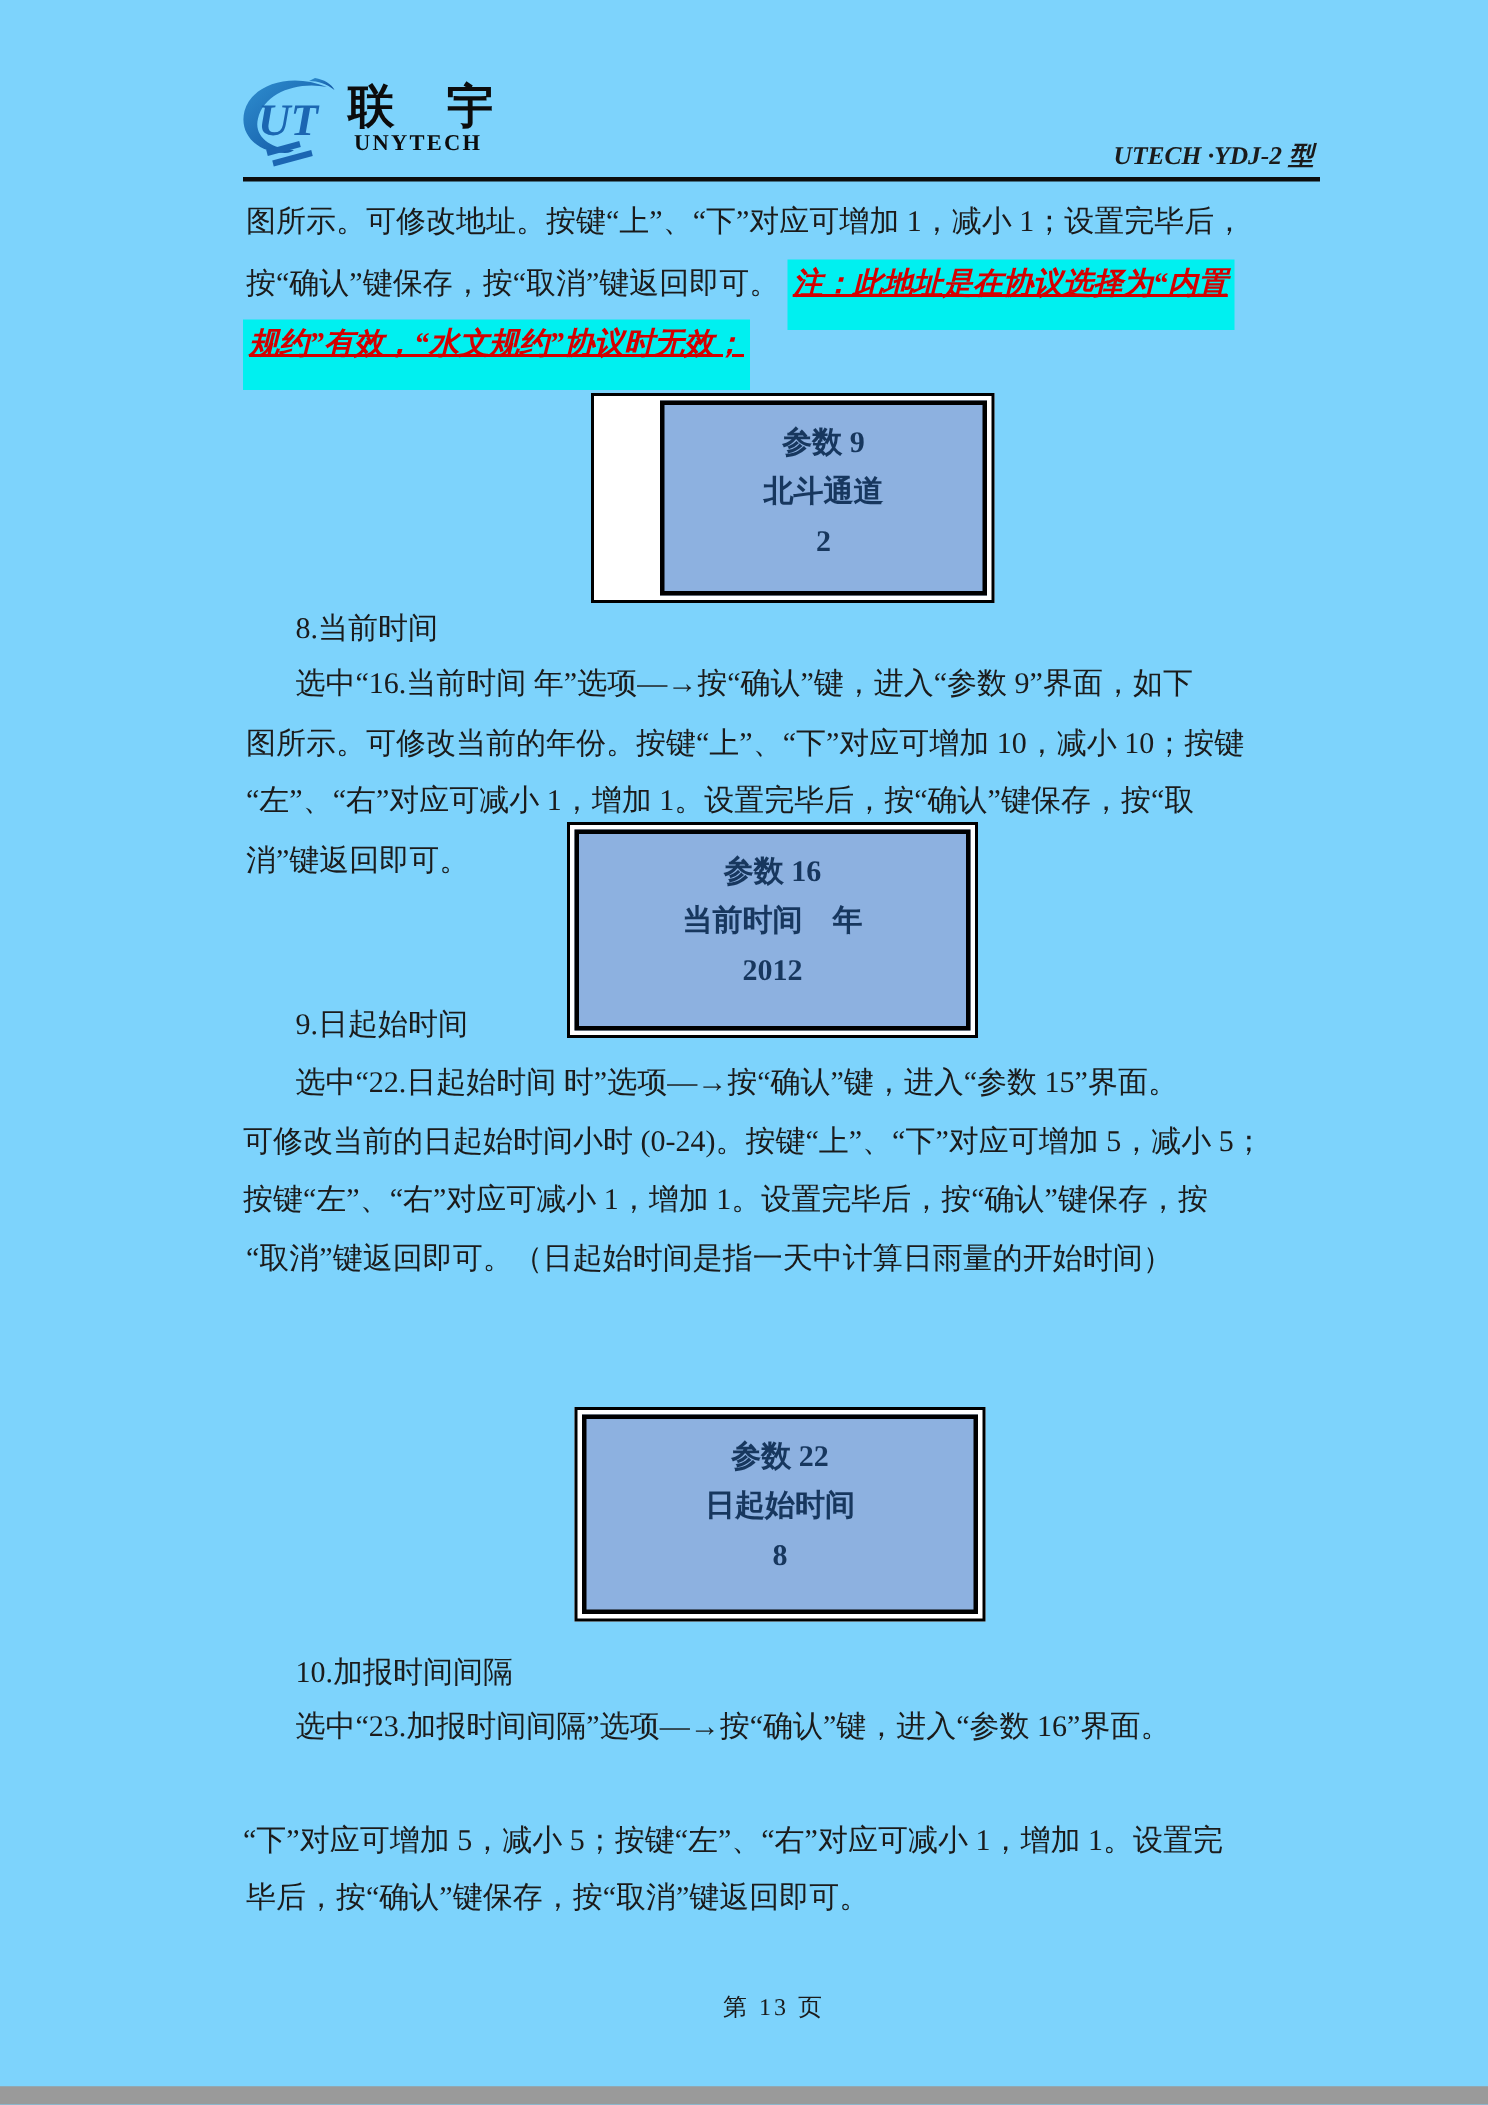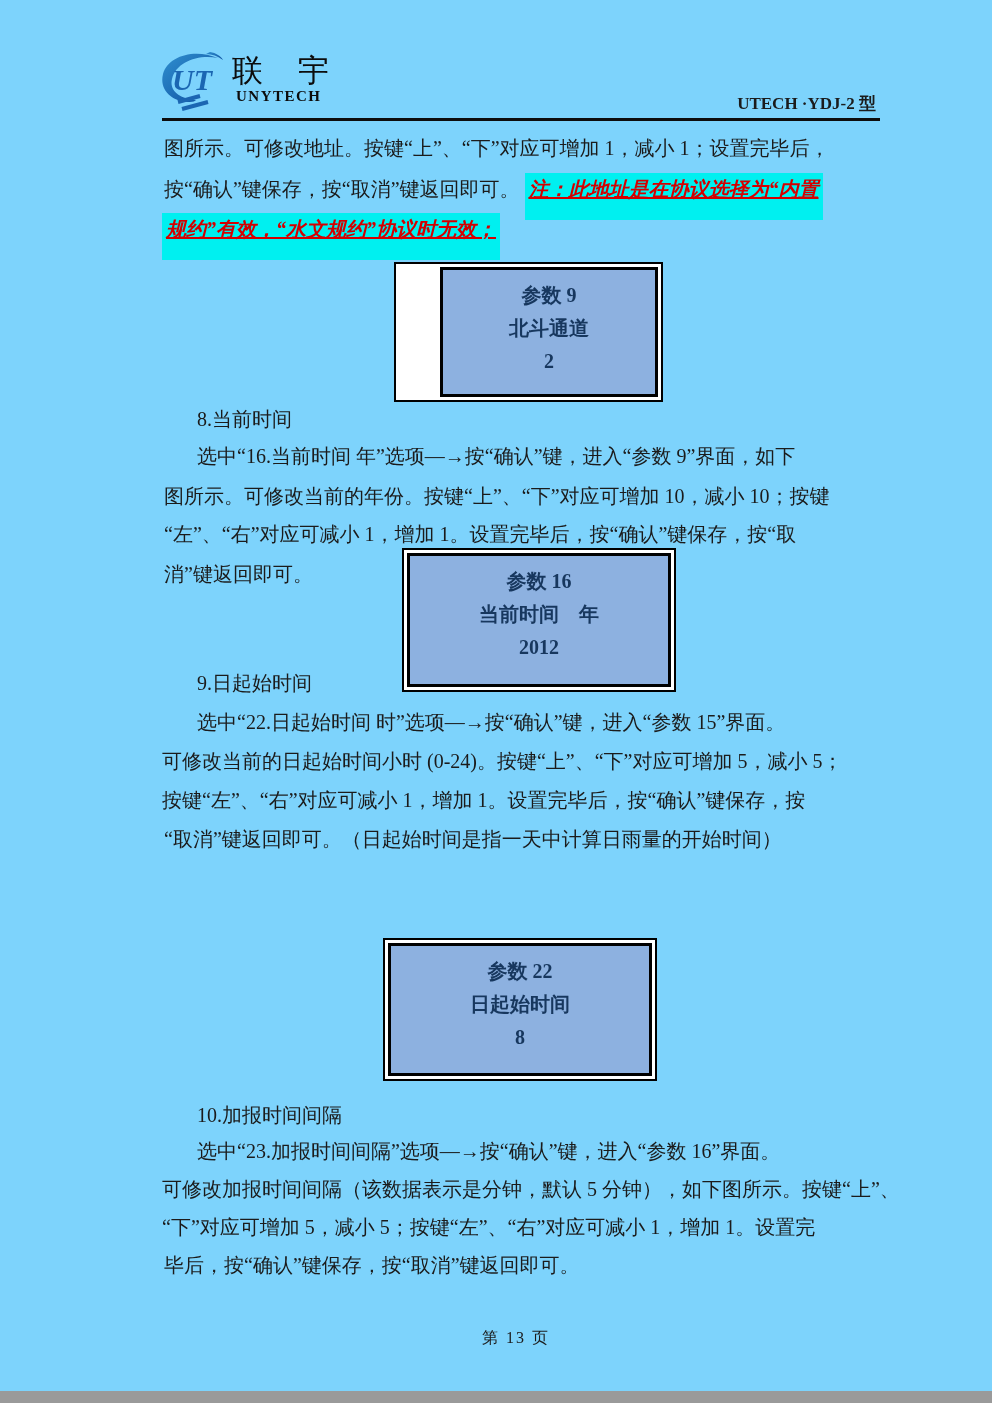--- a/index.html
+++ b/index.html
@@ -4,23 +4,23 @@
 <style>
   html,body { margin:0; padding:0; background:#9a9a9a; }
   .page {
     position:relative; width:992px; height:1391px; margin:0 auto;
     background:#7dd3fc; overflow:hidden;
     font-family:"Liberation Serif", serif; color:#1b1b1b;
   }
   
   .logo-wrap { position:absolute; left:160px; top:48px; width:340px; height:72px; }
   .logo-svg { position:absolute; left:0; top:2px; }
-  .brand-cn { position:absolute; left:72px; top:2px; font-size:31px; font-weight:400; color:#0c0c0c; letter-spacing:2px; white-space:nowrap; }
+  .brand-cn { position:absolute; left:72px; top:2px; font-size:31px; font-weight:700; color:#0c0c0c; letter-spacing:2px; white-space:nowrap; }
   .brand-en { position:absolute; left:76px; top:40px; font-size:15px; font-weight:700; letter-spacing:1.5px; color:#0c0c0c; }
-  .model { position:absolute; right:116px; top:92px; font-size:17px; font-weight:700; white-space:nowrap; }
+  .model { position:absolute; right:116px; top:92px; font-size:17px; font-weight:700; white-space:nowrap;font-style:italic; }
   .rule { position:absolute; left:162px; top:118px; width:718px; height:3px; background:#0d0d0d; }
   
   .txt { position:absolute; font-size:20px; line-height:24px; white-space:nowrap; }
   .note {
     background:#00f0f0; color:#d40000; font-weight:700; font-style:italic;
     text-decoration:underline; padding:5px 4px 20px 4px;
   }
   
   .lcd-box { position:absolute; box-sizing:border-box; border:2px solid #000; background:#fff; padding:3px; }
   .lcd-inner {
@@ -73,21 +73,21 @@
       <div class="lcd-line">2</div>
     </div>
   </div>
 
   <div class="txt" style="left:197px; top:407px;">8.当前时间</div>
   <div class="txt" style="left:197px; top:444px;">选中“16.当前时间 年”选项—→按“确认”键，进入“参数 9”界面，如下</div>
   <div class="txt" style="left:164px; top:484px;">图所示。可修改当前的年份。按键“上”、“下”对应可增加 10，减小 10；按键</div>
   <div class="txt" style="left:164px; top:522px;">“左”、“右”对应可减小 1，增加 1。设置完毕后，按“确认”键保存，按“取</div>
   <div class="txt" style="left:164px; top:562px;">消”键返回即可。</div>
 
-  <div class="lcd-box" style="left:402px; top:548px; width:274px; height:144px;">
+  <div class="lcd-box" style="left:378px; top:548px; width:274px; height:144px;">
     <div class="lcd-inner">
       <div class="lcd-line">参数 16</div>
       <div class="lcd-line">当前时间　年</div>
       <div class="lcd-line">2012</div>
     </div>
   </div>
 
   <div class="txt" style="left:197px; top:671px;">9.日起始时间</div>
   <div class="txt" style="left:197px; top:710px;">选中“22.日起始时间 时”选项—→按“确认”键，进入“参数 15”界面。</div>
   <div class="txt" style="left:162px; top:749px;">可修改当前的日起始时间小时 (0-24)。按键“上”、“下”对应可增加 5，减小 5；</div>
@@ -97,19 +97,18 @@
   <div class="lcd-box" style="left:383px; top:938px; width:274px; height:143px;font-family:Liberation Serif, serif;">
     <div class="lcd-inner">
       <div class="lcd-line">参数 22</div>
       <div class="lcd-line">日起始时间</div>
       <div class="lcd-line">8</div>
     </div>
   </div>
 
   <div class="txt" style="left:197px; top:1103px;">10.加报时间间隔</div>
   <div class="txt" style="left:197px; top:1139px;">选中“23.加报时间间隔”选项—→按“确认”键，进入“参数 16”界面。</div>
-  <div class="txt" style="left:162px; top:1177px;">可修改加报时间间隔（该数据表示是分钟，默认 5 分钟），如下图所示。按键“上”、</div>
   <div class="txt" style="left:162px; top:1215px;">“下”对应可增加 5，减小 5；按键“左”、“右”对应可减小 1，增加 1。设置完</div>
   <div class="txt" style="left:164px; top:1253px;">毕后，按“确认”键保存，按“取消”键返回即可。</div>
 
   <div class="footer">第 13 页</div>
 
 </div>
 
 </body></html>

